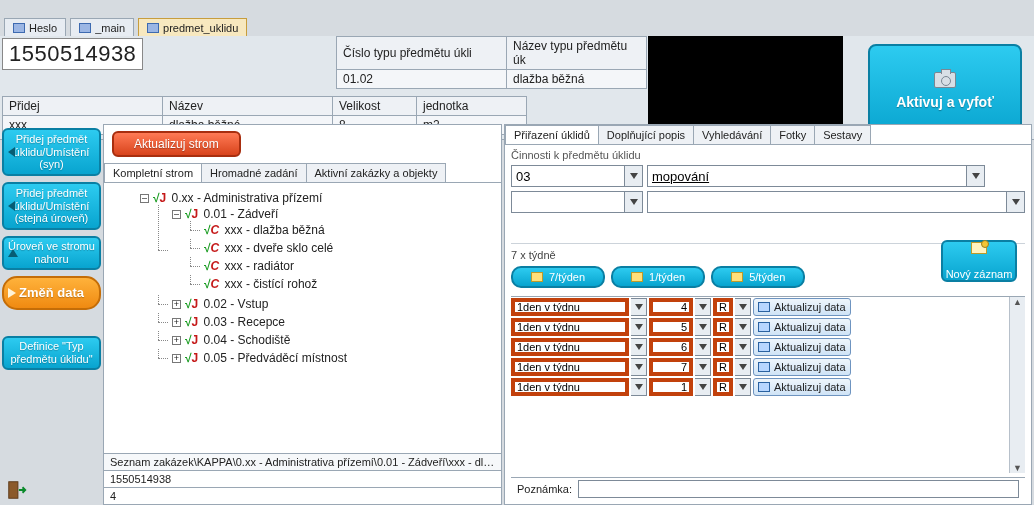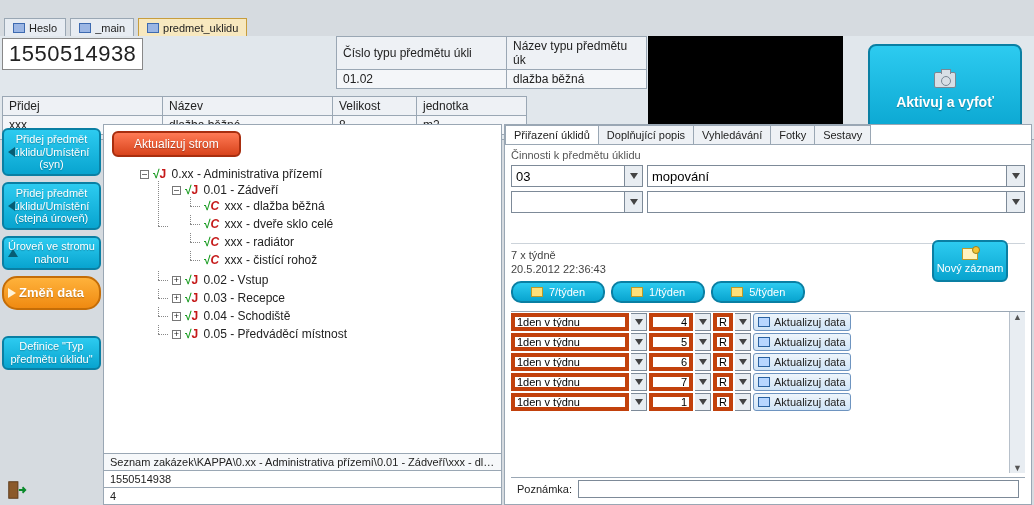--- a/index.html
+++ b/index.html
@@ -73,29 +73,29 @@
   .r-tab { border:1px solid #9aa7b4; border-bottom:none; background:#eef1f5; padding:3px 8px; font-size:11px; margin-right:-1px; cursor:pointer; }
   .r-tab.active { background:#fff; }
   .r-body { flex:1; padding:4px 6px; display:flex; flex-direction:column; gap:4px; position:relative; }
   .r-caption { font-size:11px; color:#555; }
   .combo-row { display:flex; gap:4px; }
   .combo { display:flex; }
   .combo input { border:1px solid #7d8a98; height:22px; padding:2px 4px; font-size:13px; }
   .combo .dd { width:18px; height:22px; border:1px solid #7d8a98; border-left:none; background:#e8edf2; display:flex; align-items:center; justify-content:center; cursor:pointer; }
   .dd svg{width:8px;height:6px;}
   .combo.big input { width:114px; }
-  .combo.wide input { width:360px; }
+  .combo.wide input { width:320px;text-decoration:underline; }
   .combo.sm  input { width:114px; }
   .combo.wide2 input { width:360px; }
 
   .freq-block { margin-top:26px; border-top:1px solid #ccd3da; padding-top:4px; position:relative; }
   .freq-info { font-size:11px; color:#444; line-height:1.3; }
-  .new-rec { position:absolute; right:17px; top:-4px; width:76px; height:42px; border-radius:6px;
+  .new-rec { position:absolute; right:8px; top:-4px; width:76px; height:42px; border-radius:6px;
              background:linear-gradient(#2dcbf0,#08a4cf); border:2px solid #0a7fa3; color:#fff; font-size:11px;
-             display:flex; flex-direction:column; align-items:center; justify-content:center; gap:2px; cursor:pointer; }
+             display:flex; flex-direction:column; align-items:center; justify-content:space-between; gap:2px; cursor:pointer; }
   .disk-ico { width:16px; height:12px; background:#fff3bf; border:1px solid #bb9a2a; position:relative; }
   .disk-ico::after{content:"";position:absolute;right:-3px;top:-3px;width:6px;height:6px;background:#f4c534;border:1px solid #9d7f1e;border-radius:50%;}
   .chipbar { display:flex; gap:6px; margin-top:4px; }
   .chip { flex:0 0 auto; padding:3px 18px; border:2px solid #0a7fa3; border-radius:10px;
           background:linear-gradient(#2dcbf0,#08a4cf); color:#fff; font-size:11px; cursor:pointer; display:flex; align-items:center; gap:6px;}
   .chip .mini{width:12px;height:10px;background:#ffe07a;border:1px solid #bb9a2a;}
 
   .grid2 { margin-top:4px; border-top:1px solid #9aa7b4; overflow:auto; flex:1; position:relative;}
   .g2row { display:flex; align-items:center; gap:2px; padding:1px 0; font-size:11px;}
   .g2row select, .g2row input { border:4px solid #c2410c; height:18px; font-size:11px; }
@@ -200,20 +200,25 @@
       <svg viewBox="0 0 24 24">
           <rect x="3" y="3" width="10" height="18" fill="#8b5a2b" stroke="#5a3817"></rect>
           <path d="M14 12 h7 m-3 -3 l3 3 l-3 3" stroke="#0a8a2a" stroke-width="2" fill="none"></path>
         </svg>
     </div>
   </div>
 
   <div class="center">
     <div class="center-head">
       <button class="redbtn">Aktualizuj strom</button>
+    </div>
+    <div class="subtabs">
+      <div class="subtab active">Kompletní strom</div>
+      <div class="subtab">Hromadné zadání</div>
+      <div class="subtab">Aktivní zakázky a objekty</div>
     </div>
     <div class="tree-wrap tree">
       <ul>
         <li><span class="pm">–</span><span class="vJ"><span class="v">√</span><span class="j">J</span></span> <span class="tree-text">0.xx - Administrativa přízemí</span>
           <ul>
             <li><span class="pm">–</span><span class="vJ"><span class="v">√</span><span class="j">J</span></span> <span class="tree-text">0.01 - Zádveří</span>
               <ul>
                 <li><span class="vJ vC"><span class="v">√</span><span class="j">C</span></span> <span class="tree-text">xxx - dlažba běžná</span></li>
                 <li><span class="vJ vC"><span class="v">√</span><span class="j">C</span></span> <span class="tree-text">xxx - dveře sklo celé</span></li>
                 <li><span class="vJ vC"><span class="v">√</span><span class="j">C</span></span> <span class="tree-text">xxx - radiátor</span></li>
@@ -277,21 +282,20 @@
               <svg viewBox="0 0 8 6">
                 <path d="M0 0 L8 0 L4 6 Z" fill="#444"></path>
               </svg>
             </div>
         </div>
       </div>
 
       <div class="freq-block">
         <div class="freq-info">
           <div>7 x týdně</div>
-          <div>20.5.2012 22:36:43</div>
         </div>
         <div class="new-rec">
           <span class="disk-ico"></span>
           <span>Nový záznam</span>
         </div>
         <div class="chipbar">
           <div class="chip">
               <span class="mini"></span>
               <span>7/týden</span>
             </div>

